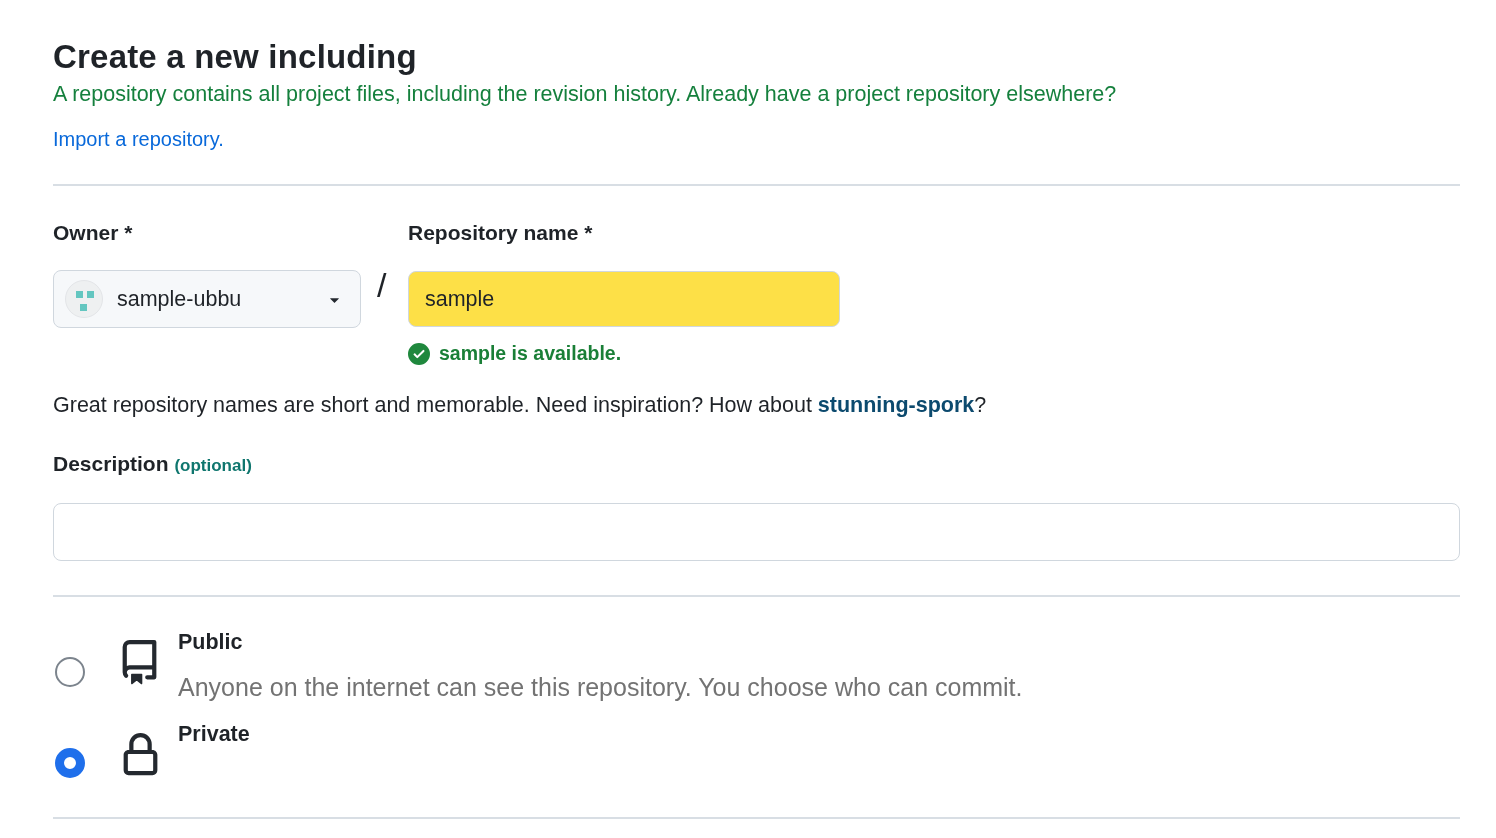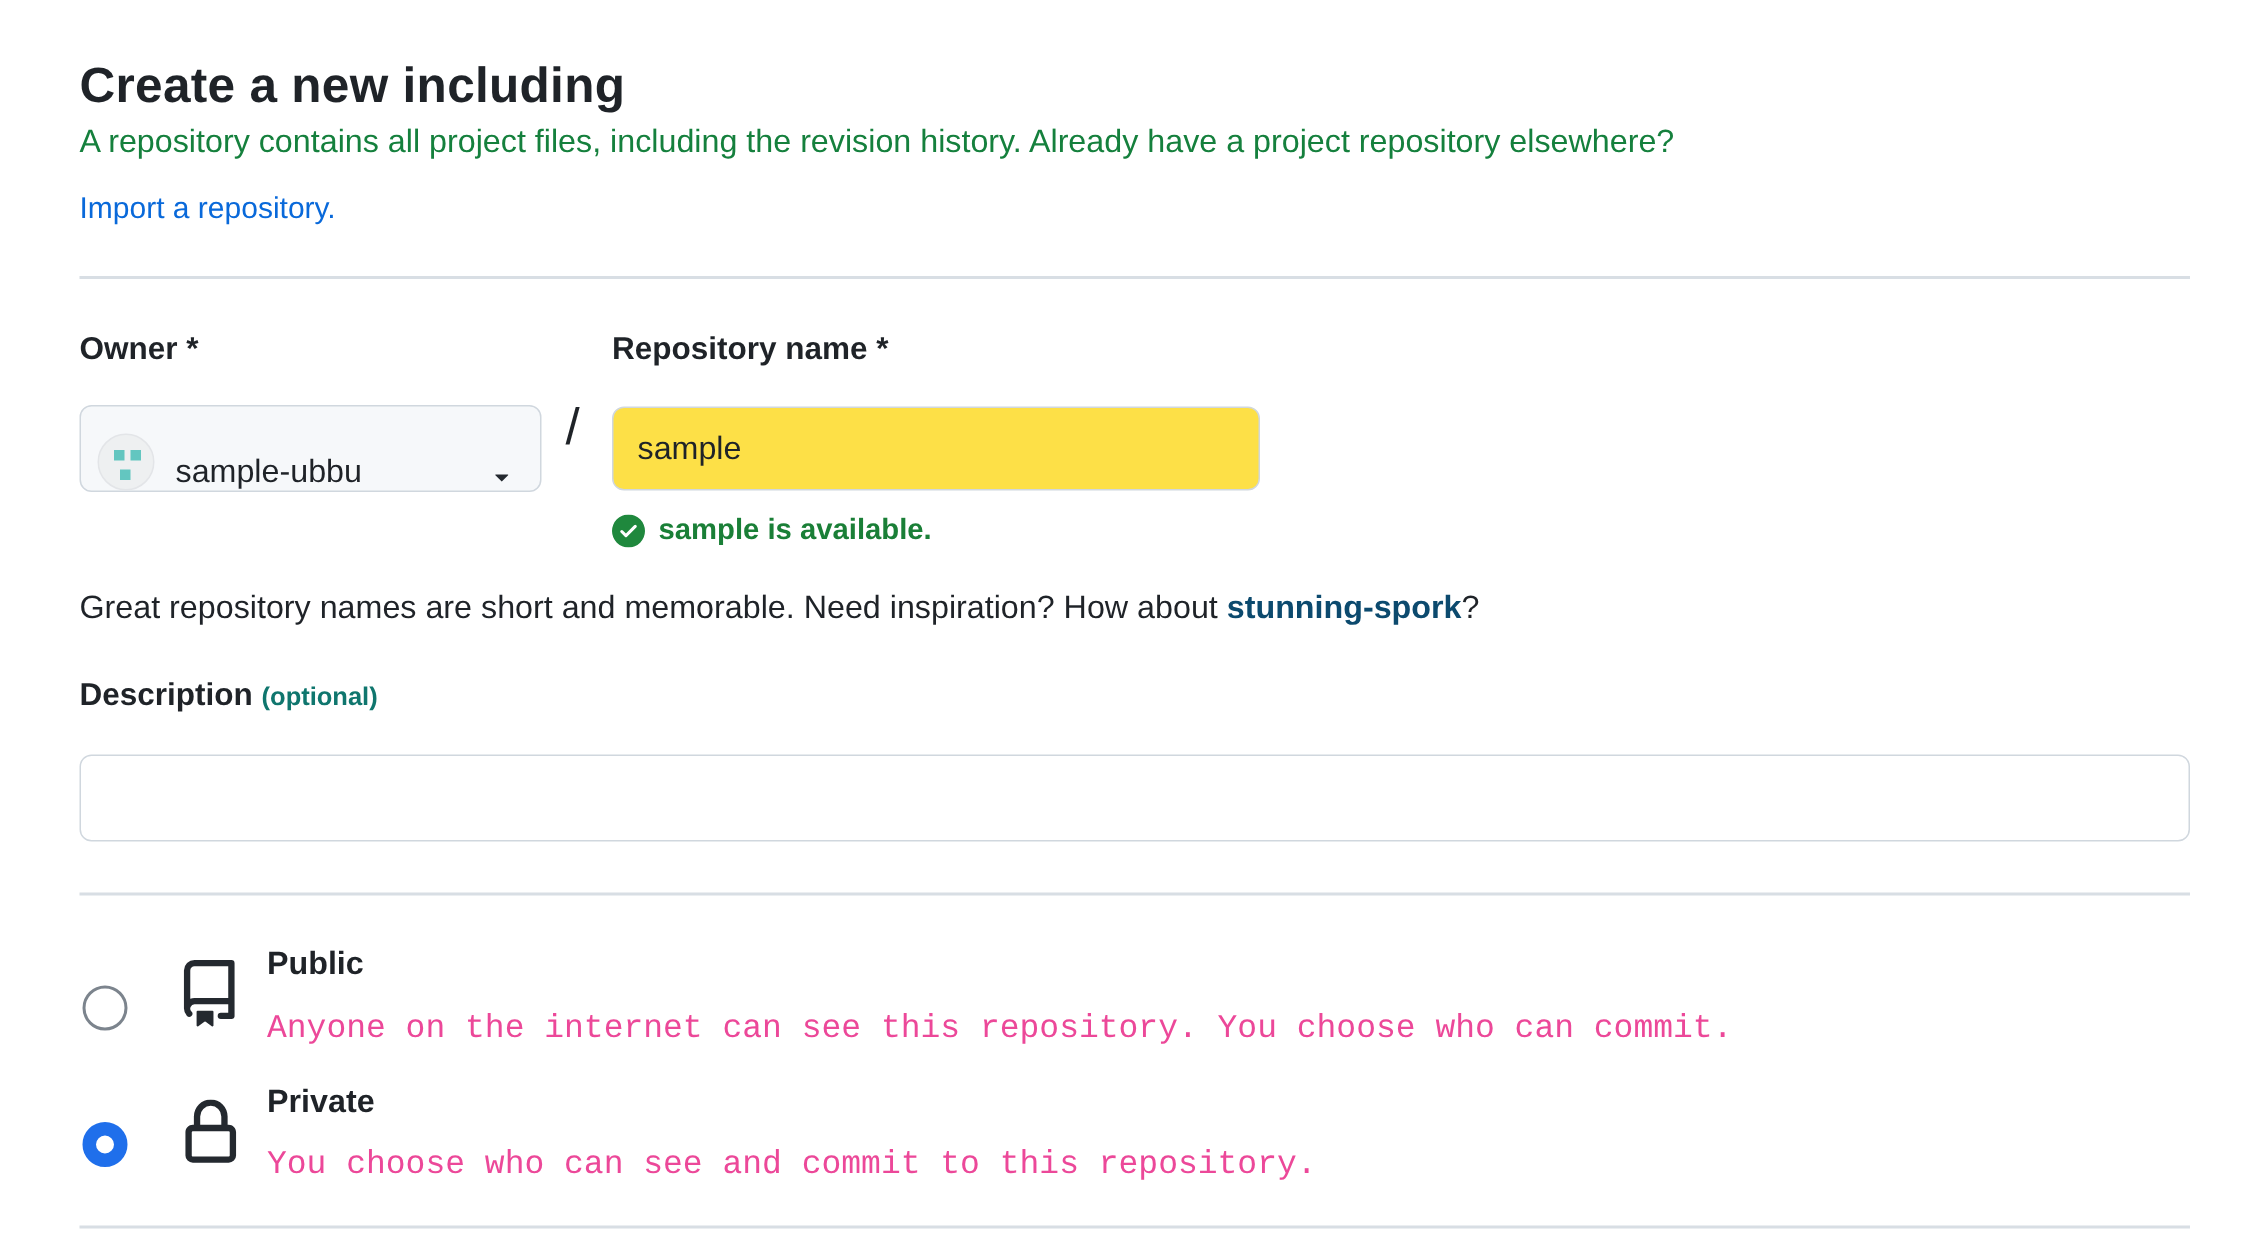--- a/index.html
+++ b/index.html
@@ -52,21 +52,21 @@
   .repo-label  { left: 408px; top: 221px; }
 
   .owner-button {
     left: 53px; top: 270px;
     width: 308px; height: 58px;
     box-sizing: border-box;
     background: #f6f8fa;
     border: 1px solid #d0d7de;
     border-radius: 8px;
     display: flex;
-    align-items: flex-end;
+    align-items: center;
     gap: 14px;
     padding: 0 16px 0 11px;
     cursor: pointer;
   }
   .avatar {
     position: relative;
     width: 38px; height: 38px;
     border-radius: 50%;
     background: #eef0f1;
     border: 1px solid #e3e5e8;
@@ -171,23 +171,22 @@
 
   .vis-title {
     font-size: 21.5px;
     font-weight: 700;
     color: #1f2328;
   }
   .title-public  { left: 178px; top: 630px; }
   .title-private { left: 178px; top: 722px; }
 
   .vis-desc {
-    font-size: 22px;
-    color: #ec4899;
-    font-family: Liberation Mono, monospace;
+    font-size: 25px;
+    color: #737373;
   }
   .desc-public  { left: 178px; top: 673px; }
   .desc-private { left: 178px; top: 764px; }
 </style>
 </head>
 <body>
 
 <div class="page">
 
   <h1 class="abs page-title">Create a new including</h1>
@@ -250,17 +249,16 @@
   <div class="abs vis-title title-public">Public</div>
   <div class="abs vis-desc desc-public">Anyone on the internet can see this repository. You choose who can commit.</div>
 
   <div class="abs radio radio-checked radio-private"></div>
   <span class="abs vis-icon icon-private">
     <svg width="45" height="45" viewBox="0 0 16 16" fill="#24292f" aria-hidden="true">
       <path d="M4 4a4 4 0 0 1 8 0v2h.25c.966 0 1.75.784 1.75 1.75v5.5A1.75 1.75 0 0 1 12.25 15h-8.5A1.75 1.75 0 0 1 2 13.25v-5.5C2 6.784 2.784 6 3.75 6H4Zm8.25 3.5h-8.5a.25.25 0 0 0-.25.25v5.5c0 .138.112.25.25.25h8.5a.25.25 0 0 0 .25-.25v-5.5a.25.25 0 0 0-.25-.25ZM10.5 6V4a2.5 2.5 0 1 0-5 0v2Z"></path>
     </svg>
   </span>
   <div class="abs vis-title title-private">Private</div>
-  <div class="abs vis-desc desc-private">You choose who can see and commit to this repository.</div>
 
   <div class="abs divider divider-3"></div>
 
 </div>
 
 </body></html>

